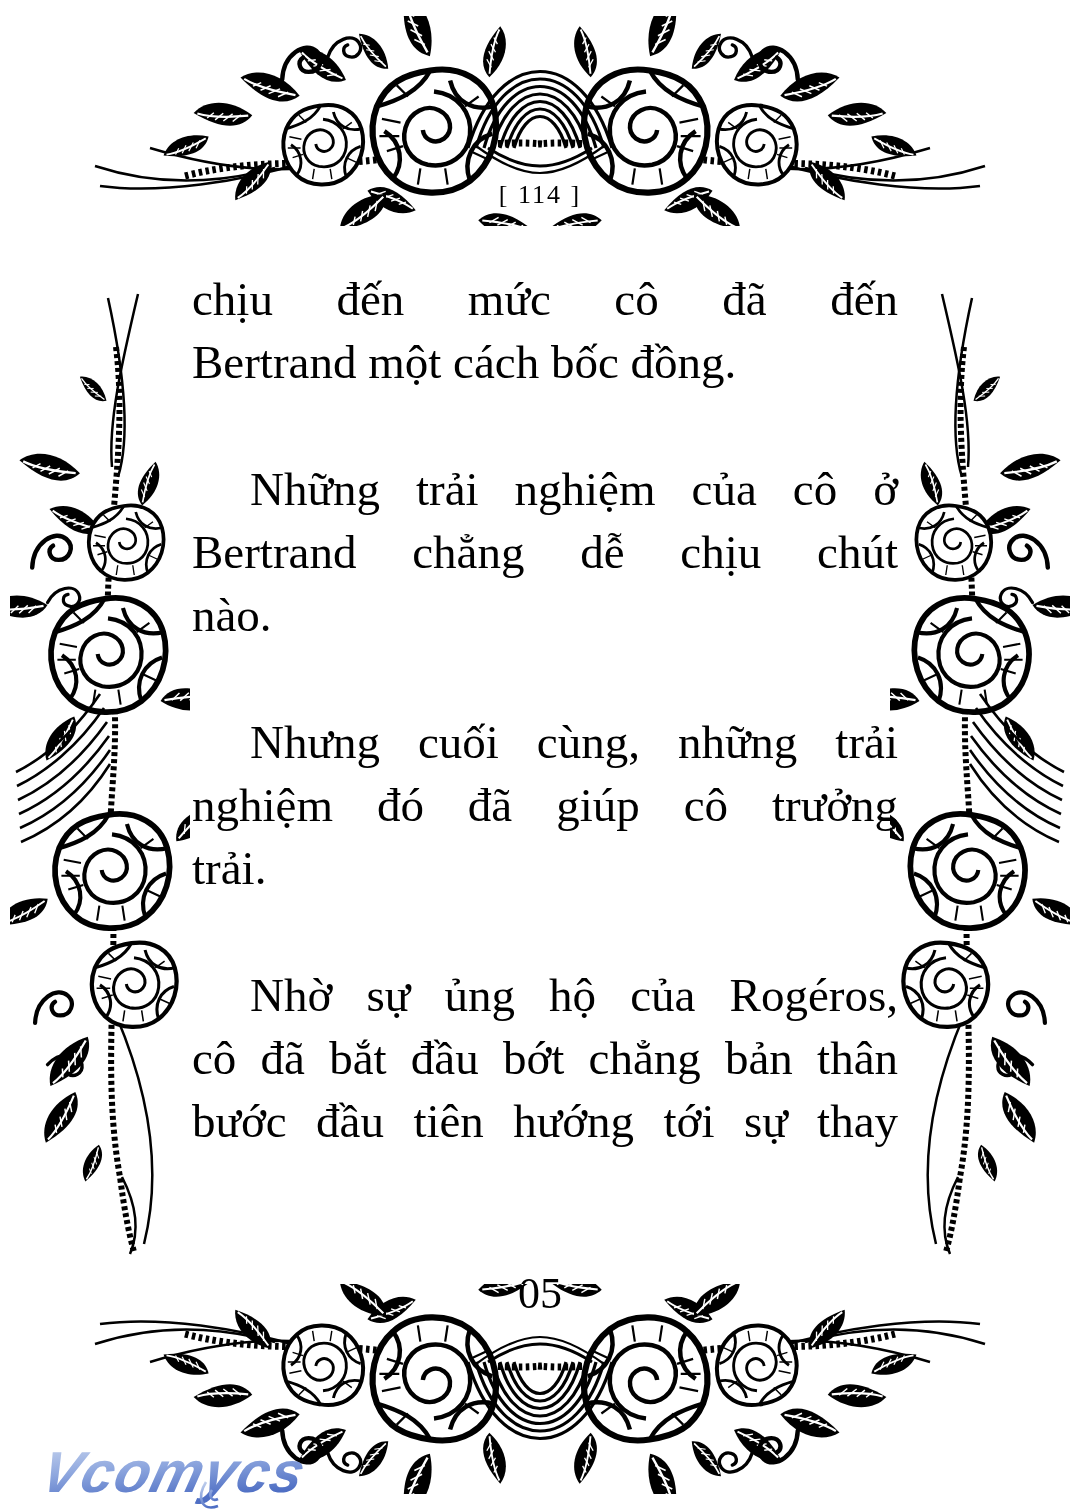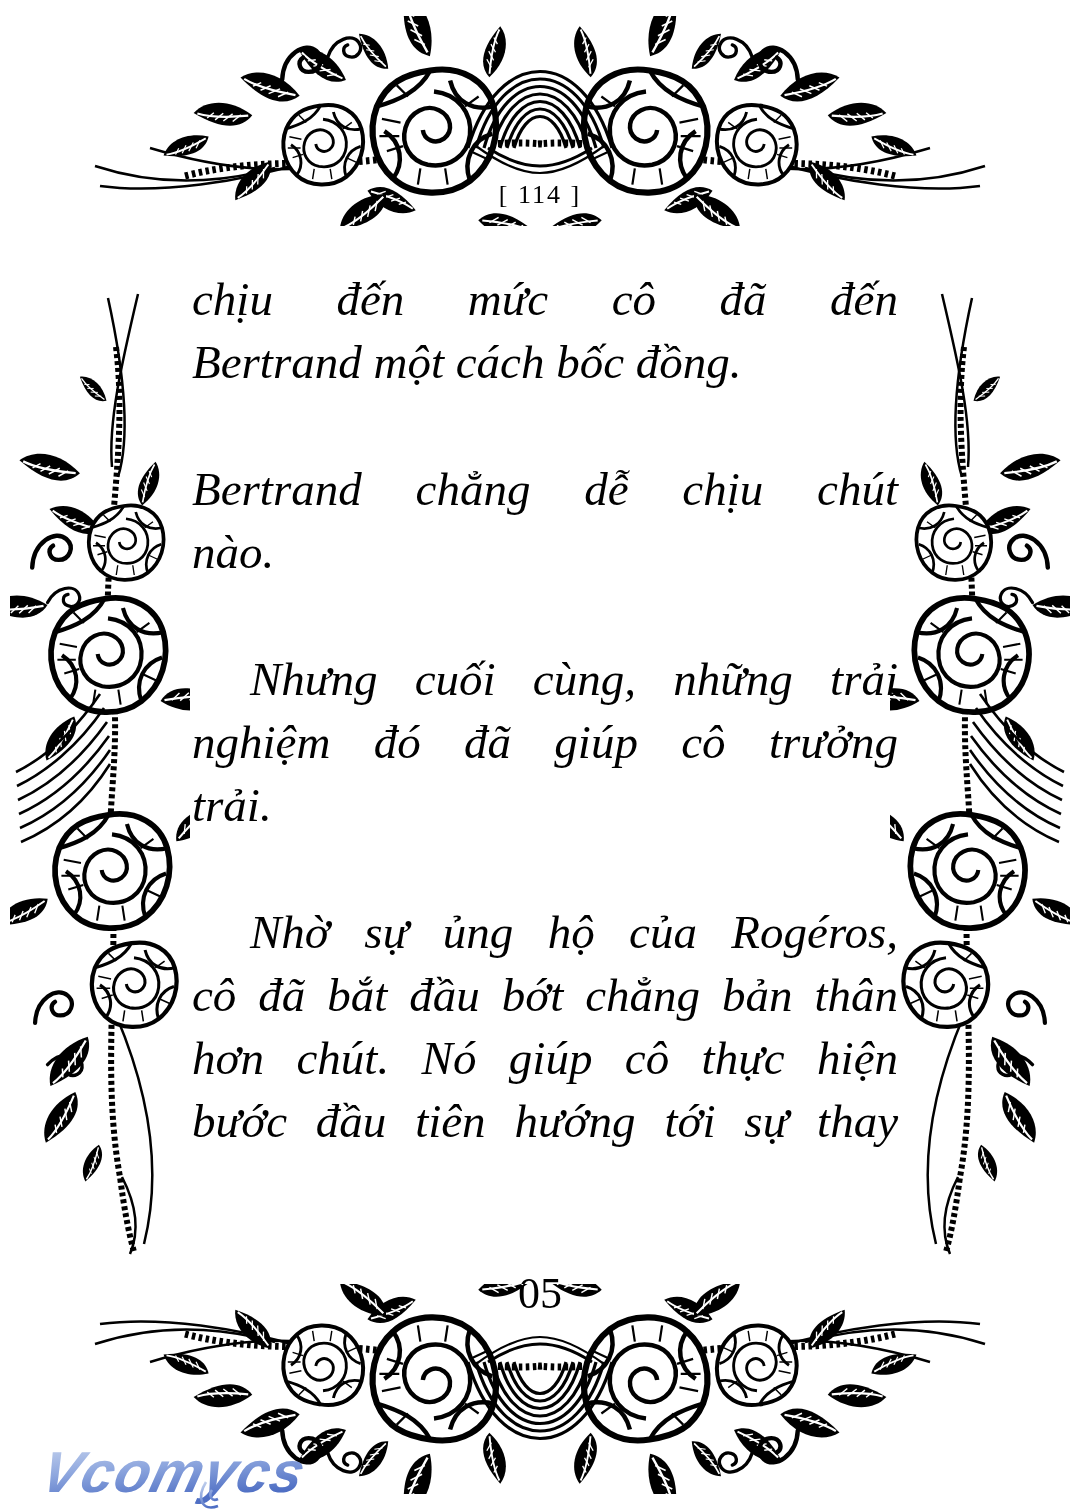--- a/index.html
+++ b/index.html
@@ -21,21 +21,21 @@
     position:absolute;left:0;top:1268px;width:100%;text-align:center;
     font-size:44px;
     font-family:Liberation Serif, serif;
   }
   .body-text{
     position:absolute;left:192px;top:268px;width:706px;
     font-size:47px;line-height:63px;
   }
   .para{margin:0 0 64px 0;}
   .para:last-child{margin-bottom:0;margin-top:8px;}
-  .line{text-align:left;white-space:normal;font-style:italic;}
+  .line{text-align:left;white-space:normal;}
   .line.j{text-align:justify;text-align-last:justify;-moz-text-align-last:justify;}
   .line.indent{text-indent:58px;}
   .logo{position:absolute;left:16px;top:1420px;width:295px;height:95px;}
 </style>
 </head>
 <body>
 
 <div class="page">
 
   <svg width="0" height="0" style="position:absolute" aria-hidden="true">
@@ -150,32 +150,32 @@
   <svg class="orn orn-right" viewBox="0 0 180 965">
     <use href="#vine"></use>
   </svg>
 
   <div class="body-text">
     <div class="para">
       <div class="line j">chịu đến mức cô đã đến</div>
       <div class="line">Bertrand một cách bốc đồng.</div>
     </div>
     <div class="para">
+      <div class="line j indent">Những trải nghiệm của cô ở</div>
       <div class="line j">Bertrand chẳng dễ chịu chút</div>
       <div class="line">nào.</div>
     </div>
     <div class="para">
       <div class="line j indent">Nhưng cuối cùng, những trải</div>
       <div class="line j">nghiệm đó đã giúp cô trưởng</div>
       <div class="line">trải.</div>
     </div>
     <div class="para">
       <div class="line j indent">Nhờ sự ủng hộ của Rogéros,</div>
       <div class="line j">cô đã bắt đầu bớt chẳng bản thân</div>
-      <div class="line j">hơn chút. Nó giúp cô thực hiện</div>
       <div class="line j">bước đầu tiên hướng tới sự thay</div>
     </div>
   </div>
 
   <div class="page-num-bottom">05</div>
 
   <svg class="orn orn-bottom" viewBox="0 0 900 210">
     <use href="#garland" transform="translate(0,210) scale(1,-1)"></use>
   </svg>
 

